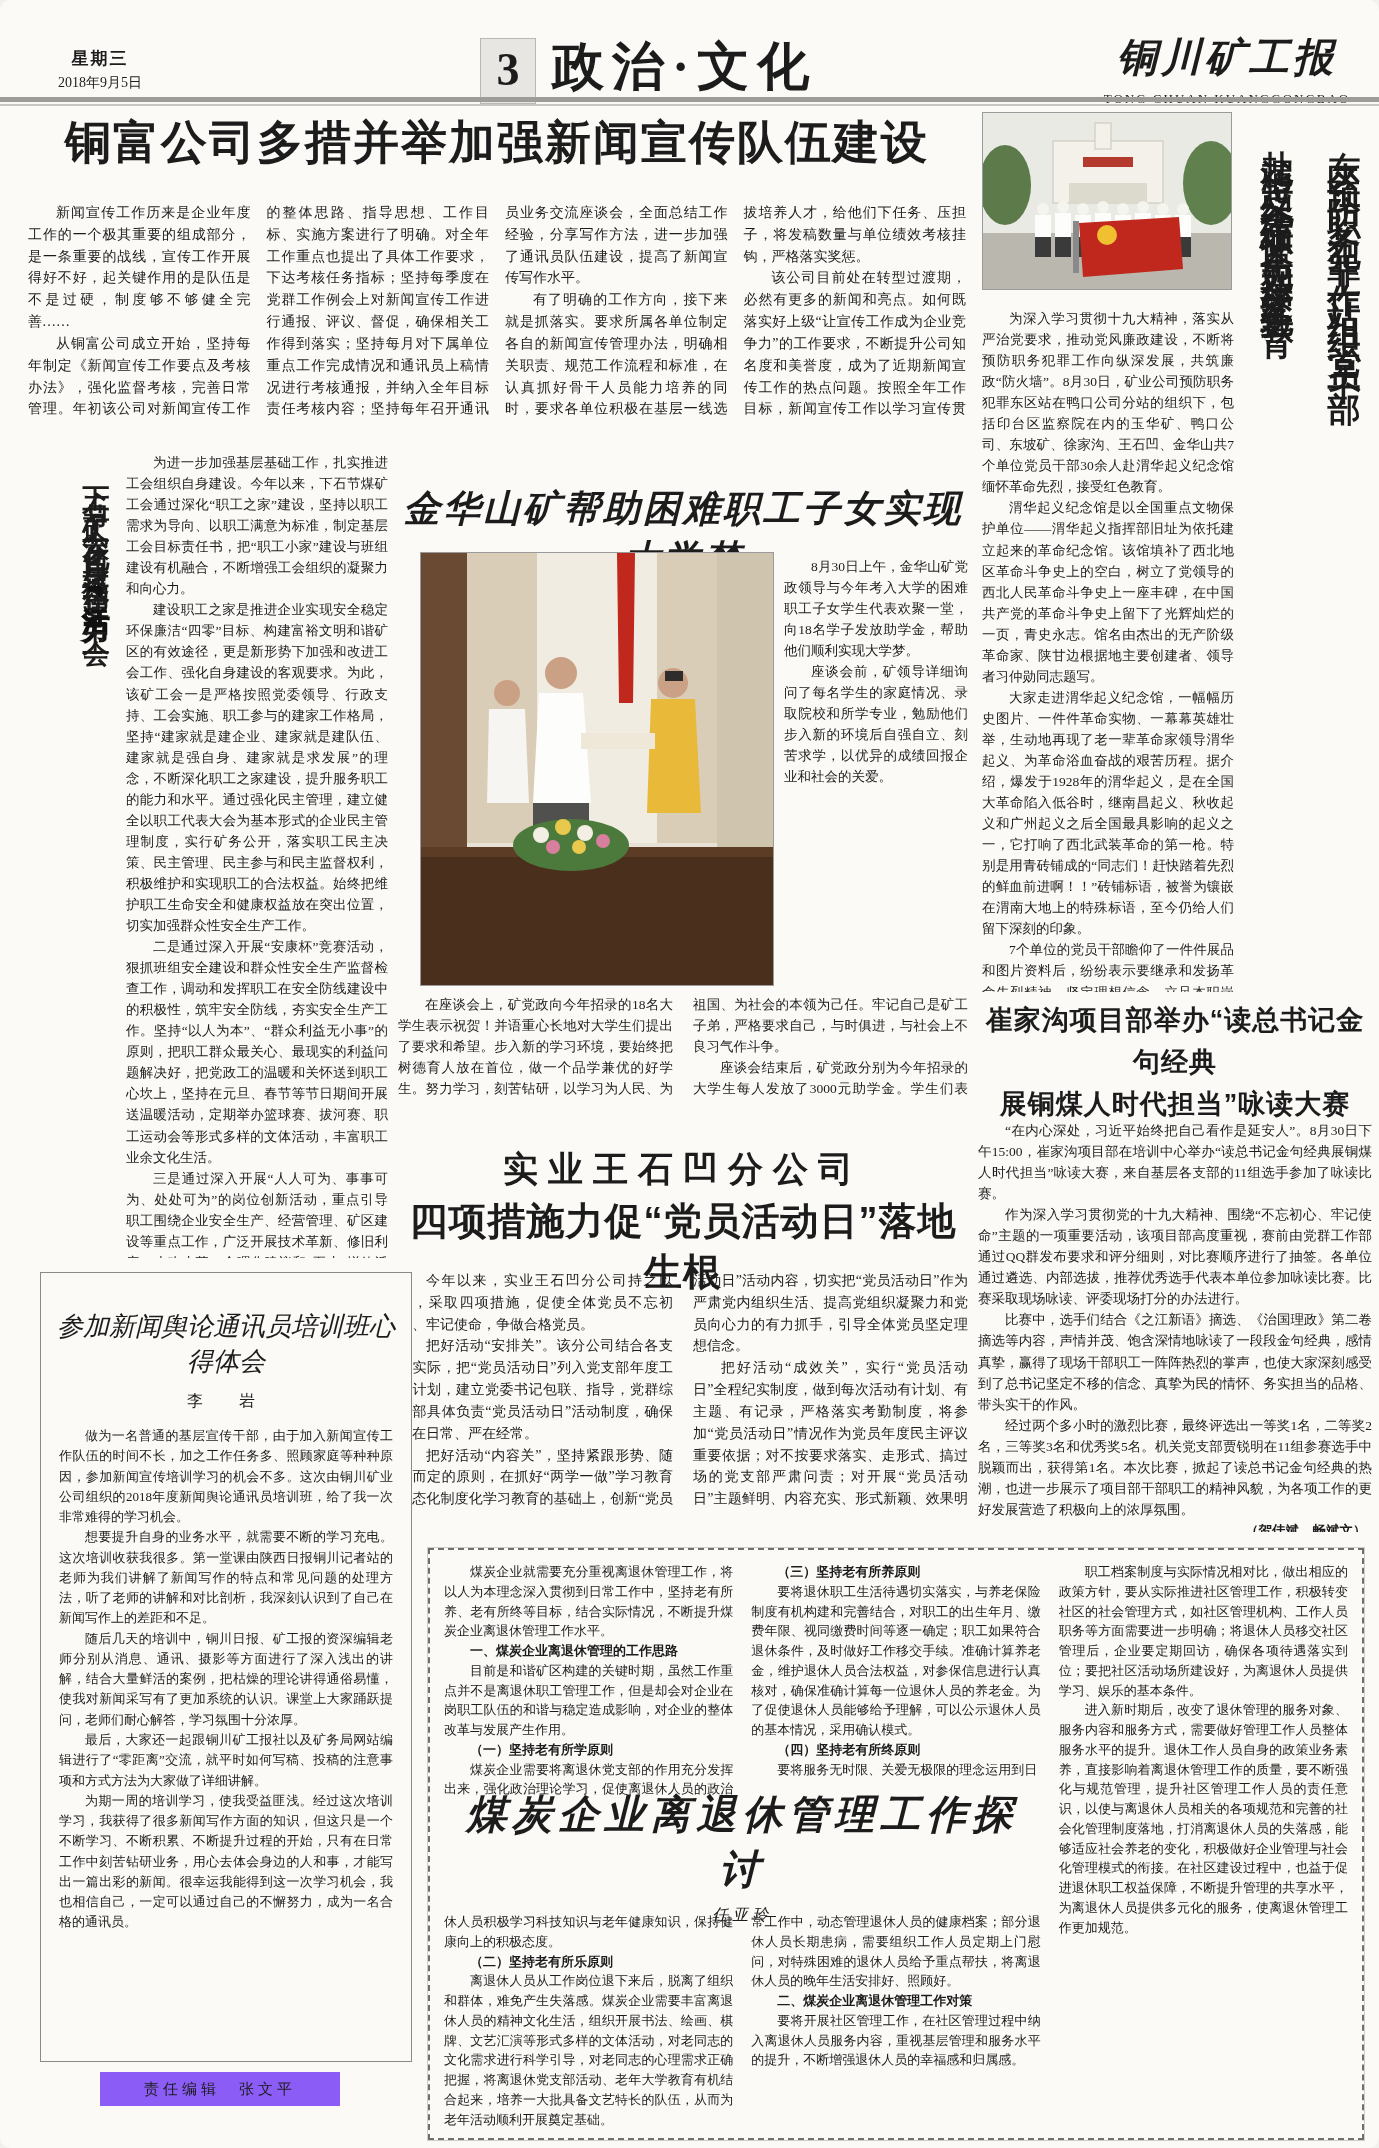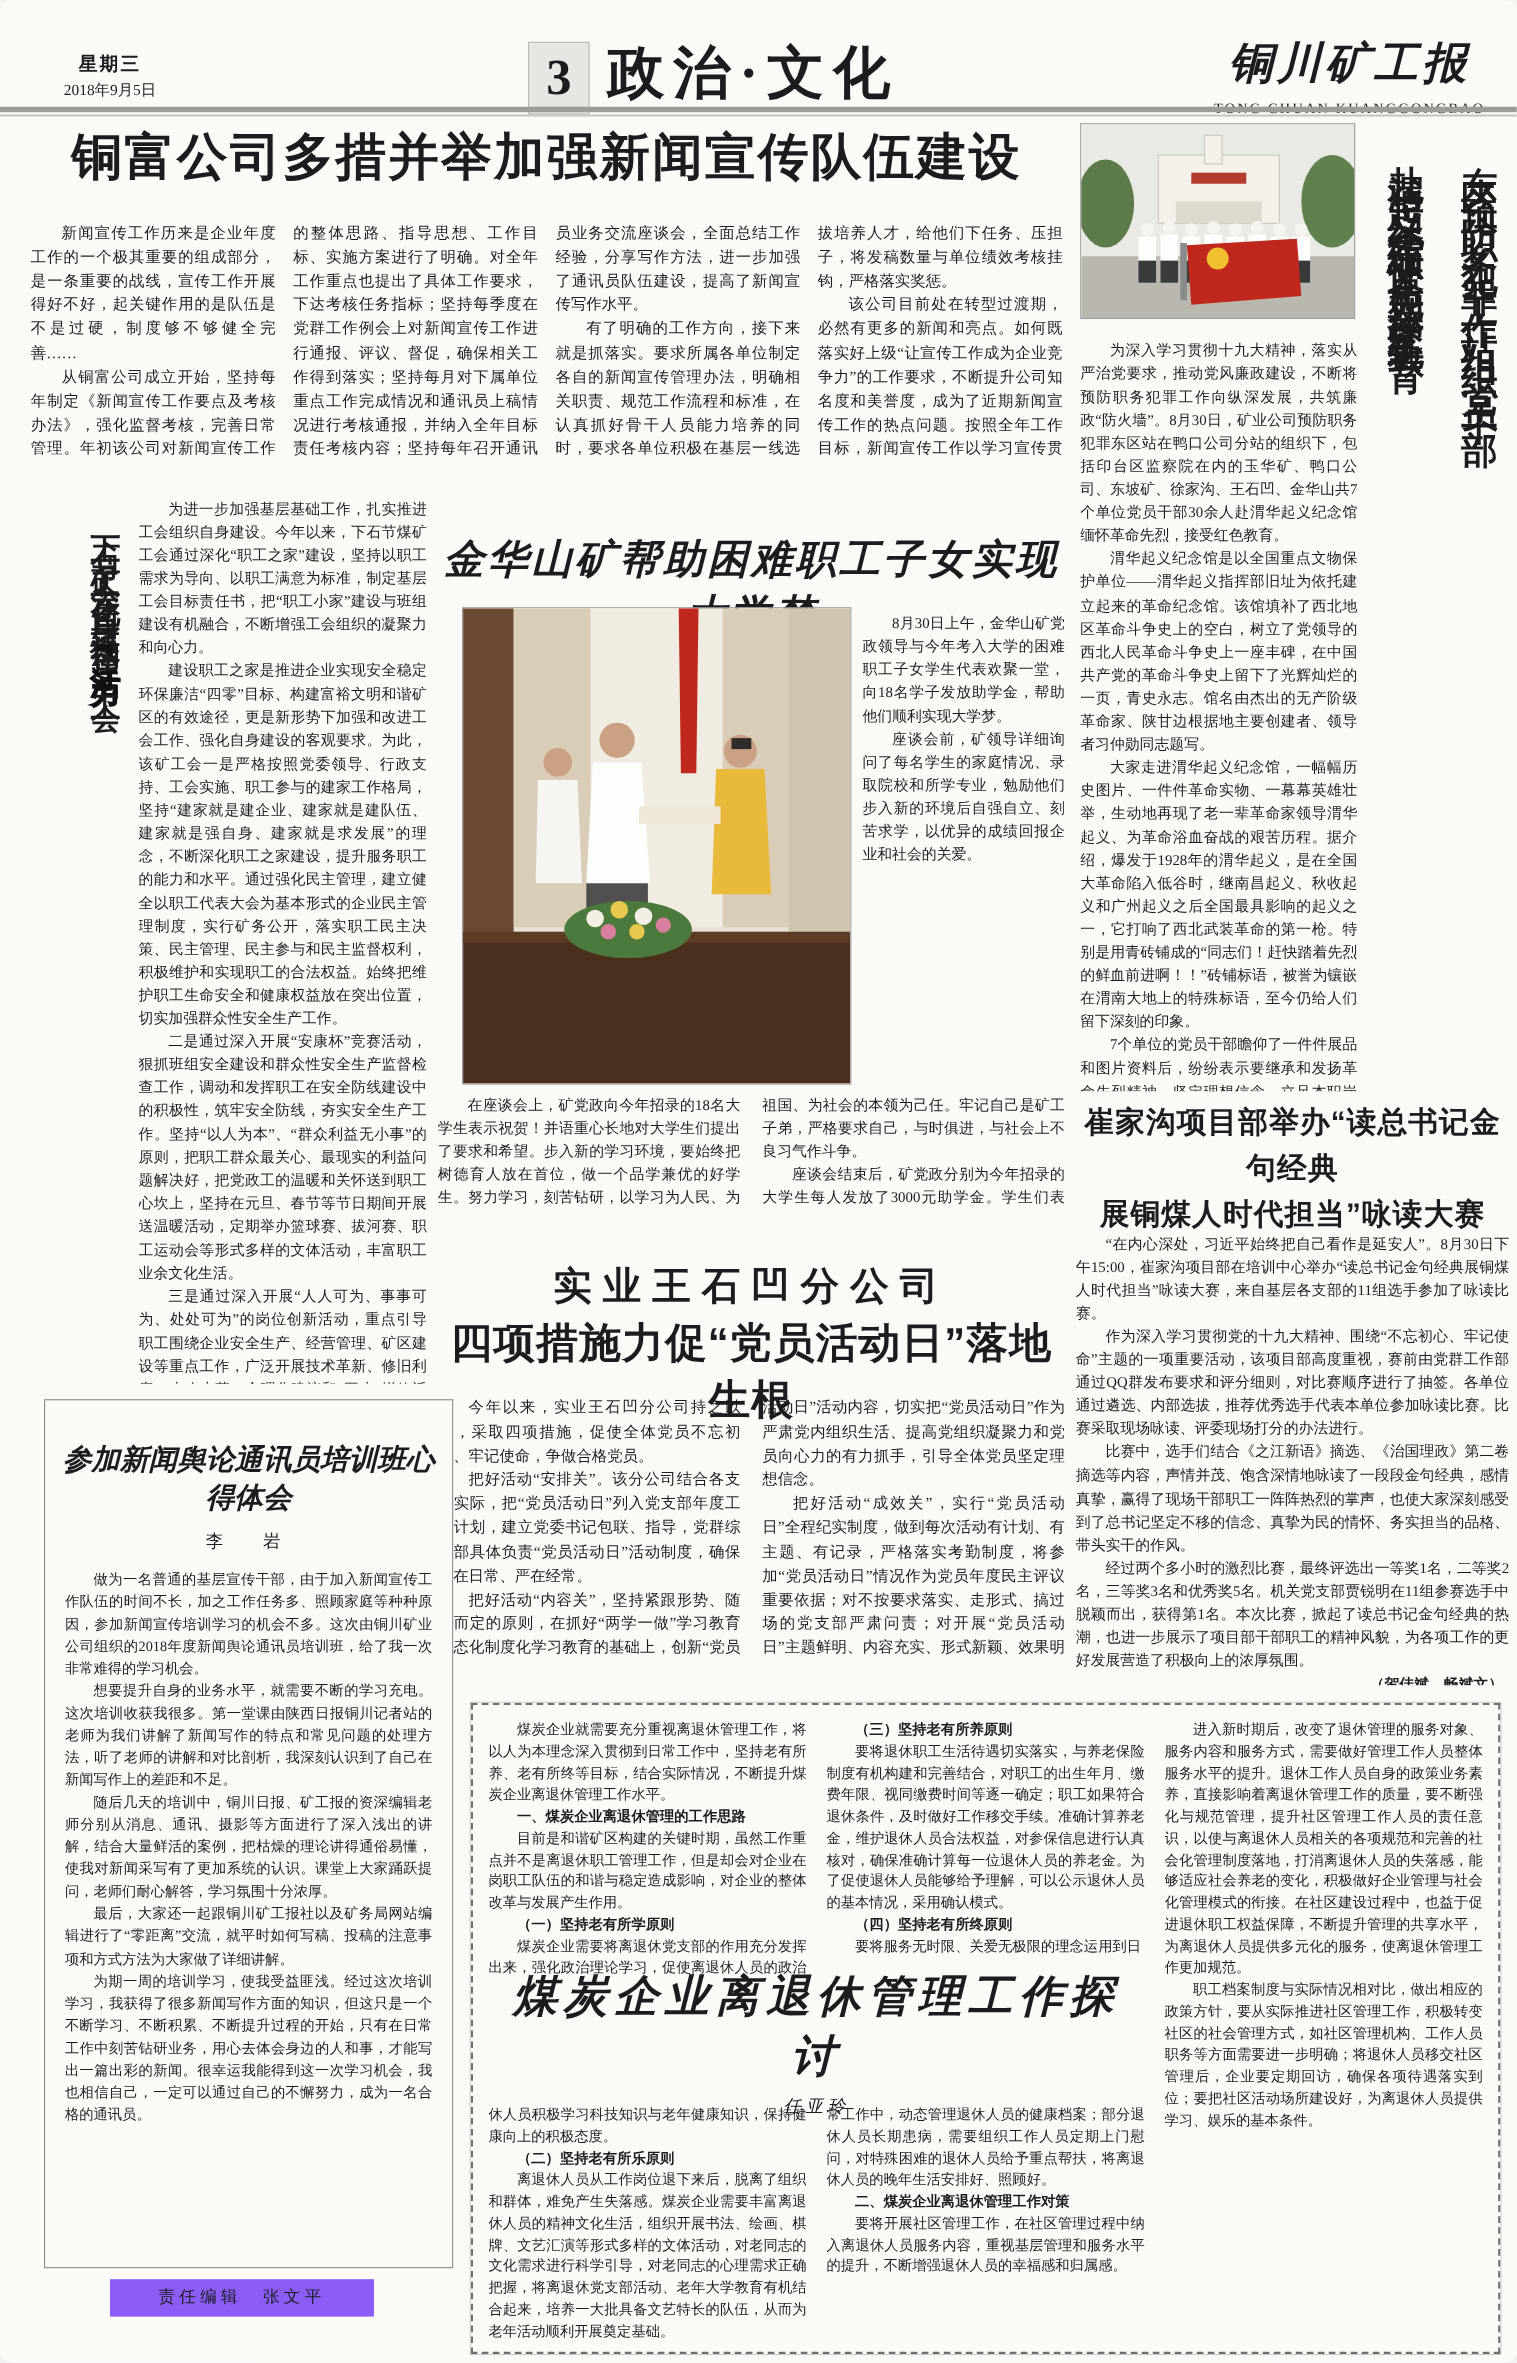--- a/index.html
+++ b/index.html
@@ -52,21 +52,21 @@
           font-family:"Liberation Sans","DejaVu Sans",sans-serif;}
   .wsa-h2{left:398px;top:1196px;width:570px;text-align:center;font-size:38px;font-weight:bold;letter-spacing:1px;
           font-family:"Liberation Sans","DejaVu Sans",sans-serif;}
   .wsa-b{left:398px;top:1270px;width:570px;height:252px;column-count:2;column-gap:20px;overflow:hidden;}
   
   .cjg-h{left:978px;top:1000px;width:394px;text-align:center;font-size:27px;font-weight:bold;line-height:1.55;
          letter-spacing:1px;font-family:"Liberation Sans","DejaVu Sans",sans-serif;}
   .cjg-b{left:978px;top:1120px;width:394px;height:412px;overflow:hidden;}
   
   .train-box{left:40px;top:1272px;width:370px;height:788px;border:1px solid #8a8a8a;background:#fbfaf7;}
-  .train-h{margin:36px 14px 0;text-align:center;font-size:26px;font-weight:bold;font-style:italic;
+  .train-h{margin:36px 14px 0;text-align:center;font-size:26px;font-weight:normal;font-style:italic;
            font-family:"Liberation Serif",serif;}
   .train-a{text-align:center;font-size:16px;letter-spacing:10px;margin-top:12px;}
   .train-b{margin:14px 18px 0;height:636px;overflow:hidden;}
   
   .retire-box{left:428px;top:1548px;width:936px;height:592px;border:2px dashed #6f6f6f;outline:1px solid #cfcecb;background:#fbfaf7;box-sizing:border-box;padding:12px 14px;}
   .retire-grid{display:grid;grid-template-columns:1fr 1fr 1fr;grid-template-rows:238px 112px auto;column-gap:18px;height:100%;}
   .retire-box .cell{overflow:hidden;font-size:13px;line-height:1.52;text-align:justify;}
   .retire-box .cell p{margin:0;text-indent:2em;}
   .retire-box .sec{font-weight:bold;text-indent:2em;}
   .rg-c1t{grid-area:1/1/2/2;} .rg-c2t{grid-area:1/2/2/3;} .rg-c3{grid-area:1/3/4/4;}
@@ -253,22 +253,22 @@
         <p class="sec">（一）坚持老有所学原则</p>
         <p>煤炭企业需要将离退休党支部的作用充分发挥出来，强化政治理论学习，促使离退休人员的政治理论素养不断提升；通过学习时事政治与阅读企业形势报告，帮助离退</p>
       </div>
       <div class="cell rg-c2t">
         <p class="sec">（三）坚持老有所养原则</p>
         <p>要将退休职工生活待遇切实落实，与养老保险制度有机构建和完善结合，对职工的出生年月、缴费年限、视同缴费时间等逐一确定；职工如果符合退休条件，及时做好工作移交手续。准确计算养老金，维护退休人员合法权益，对参保信息进行认真核对，确保准确计算每一位退休人员的养老金。为了促使退休人员能够给予理解，可以公示退休人员的基本情况，采用确认模式。</p>
         <p class="sec">（四）坚持老有所终原则</p>
         <p>要将服务无时限、关爱无极限的理念运用到日</p>
       </div>
       <div class="cell rg-c3">
+        <p>职工档案制度与实际情况相对比，做出相应的政策方针，要从实际推进社区管理工作，积极转变社区的社会管理方式，如社区管理机构、工作人员职务等方面需要进一步明确；将退休人员移交社区管理后，企业要定期回访，确保各项待遇落实到位；要把社区活动场所建设好，为离退休人员提供学习、娱乐的基本条件。</p>
         <p>进入新时期后，改变了退休管理的服务对象、服务内容和服务方式，需要做好管理工作人员整体服务水平的提升。退休工作人员自身的政策业务素养，直接影响着离退休管理工作的质量，要不断强化与规范管理，提升社区管理工作人员的责任意识，以使与离退休人员相关的各项规范和完善的社会化管理制度落地，打消离退休人员的失落感，能够适应社会养老的变化，积极做好企业管理与社会化管理模式的衔接。在社区建设过程中，也益于促进退休职工权益保障，不断提升管理的共享水平，为离退休人员提供多元化的服务，使离退休管理工作更加规范。</p>
-        <p>职工档案制度与实际情况相对比，做出相应的政策方针，要从实际推进社区管理工作，积极转变社区的社会管理方式，如社区管理机构、工作人员职务等方面需要进一步明确；将退休人员移交社区管理后，企业要定期回访，确保各项待遇落实到位；要把社区活动场所建设好，为离退休人员提供学习、娱乐的基本条件。</p>
       </div>
       <div class="rg-head">
         <div class="t">煤炭企业离退休管理工作探讨</div>
         <div class="a">任亚玲</div>
       </div>
       <div class="cell rg-c1b">
         <p style="text-indent:0;">休人员积极学习科技知识与老年健康知识，保持健康向上的积极态度。</p>
         <p class="sec">（二）坚持老有所乐原则</p>
         <p>离退休人员从工作岗位退下来后，脱离了组织和群体，难免产生失落感。煤炭企业需要丰富离退休人员的精神文化生活，组织开展书法、绘画、棋牌、文艺汇演等形式多样的文体活动，对老同志的文化需求进行科学引导，对老同志的心理需求正确把握，将离退休党支部活动、老年大学教育有机结合起来，培养一大批具备文艺特长的队伍，从而为老年活动顺利开展奠定基础。</p>
       </div>

